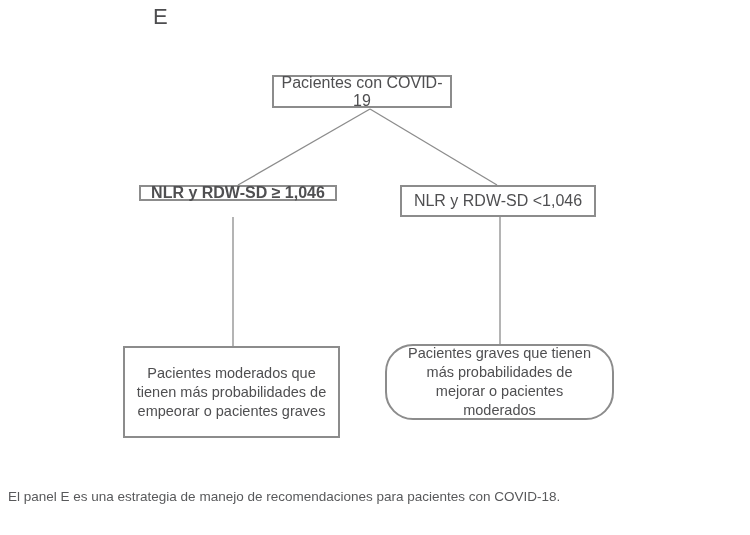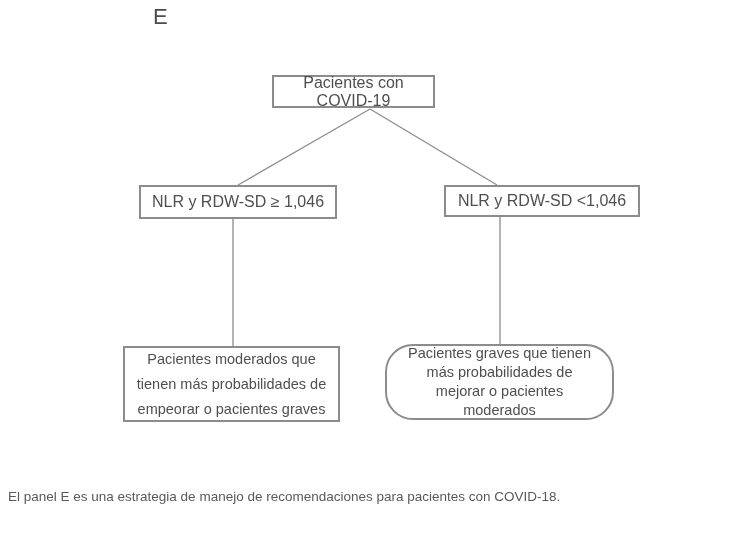--- a/index.html
+++ b/index.html
@@ -41,35 +41,35 @@
     border: 2px solid #8c8c8c;
     background: #ffffff;
     color: #4f4f51;
     display: flex;
     align-items: center;
     justify-content: center;
     text-align: center;
     white-space: pre-line;
   }
   .node-root {
-    left: 272px; top: 75px; width: 163px; height: 33px;
+    left: 272px; top: 75px; width: 180px; height: 33px;
     font-size: 16px;
   }
   .node-branch-left {
-    left: 139px; top: 185px; width: 198px; height: 34px;
+    left: 139px; top: 185px; width: 198px; height: 16px;
     font-size: 16px;
+    font-weight: bold;
   }
   .node-branch-right {
     left: 400px; top: 185px; width: 196px; height: 32px;
     font-size: 16px;
-    margin-left: 44px;
   }
   .node-outcome-left {
-    left: 123px; top: 346px; width: 217px; height: 76px;
-    font-size: 14.5px; line-height: 25px;
+    left: 123px; top: 346px; width: 217px; height: 92px;
+    font-size: 14.5px; line-height: 19px;
   }
   .node-outcome-right {
     left: 385px; top: 344px; width: 229px; height: 76px;
     font-size: 14.5px; line-height: 19px; border-radius: 28px;
   }
   .caption {
     position: absolute;
     left: 8px;
     top: 487px;
     width: 730px;

